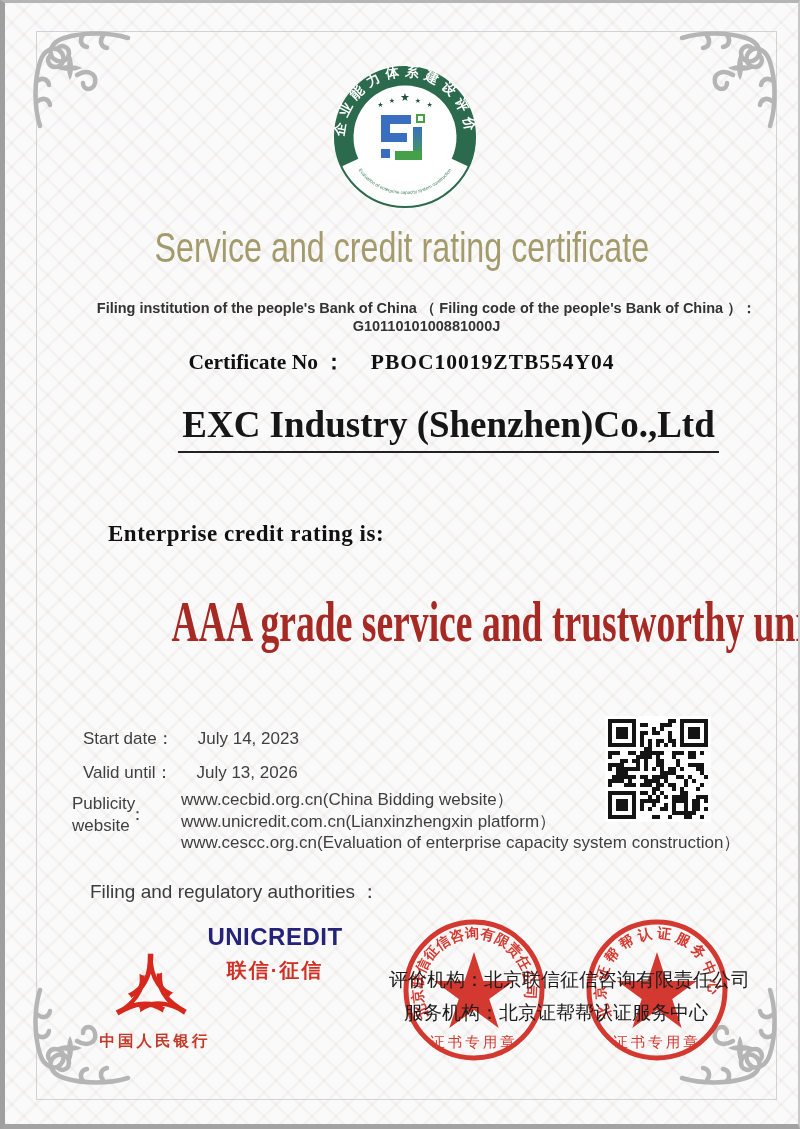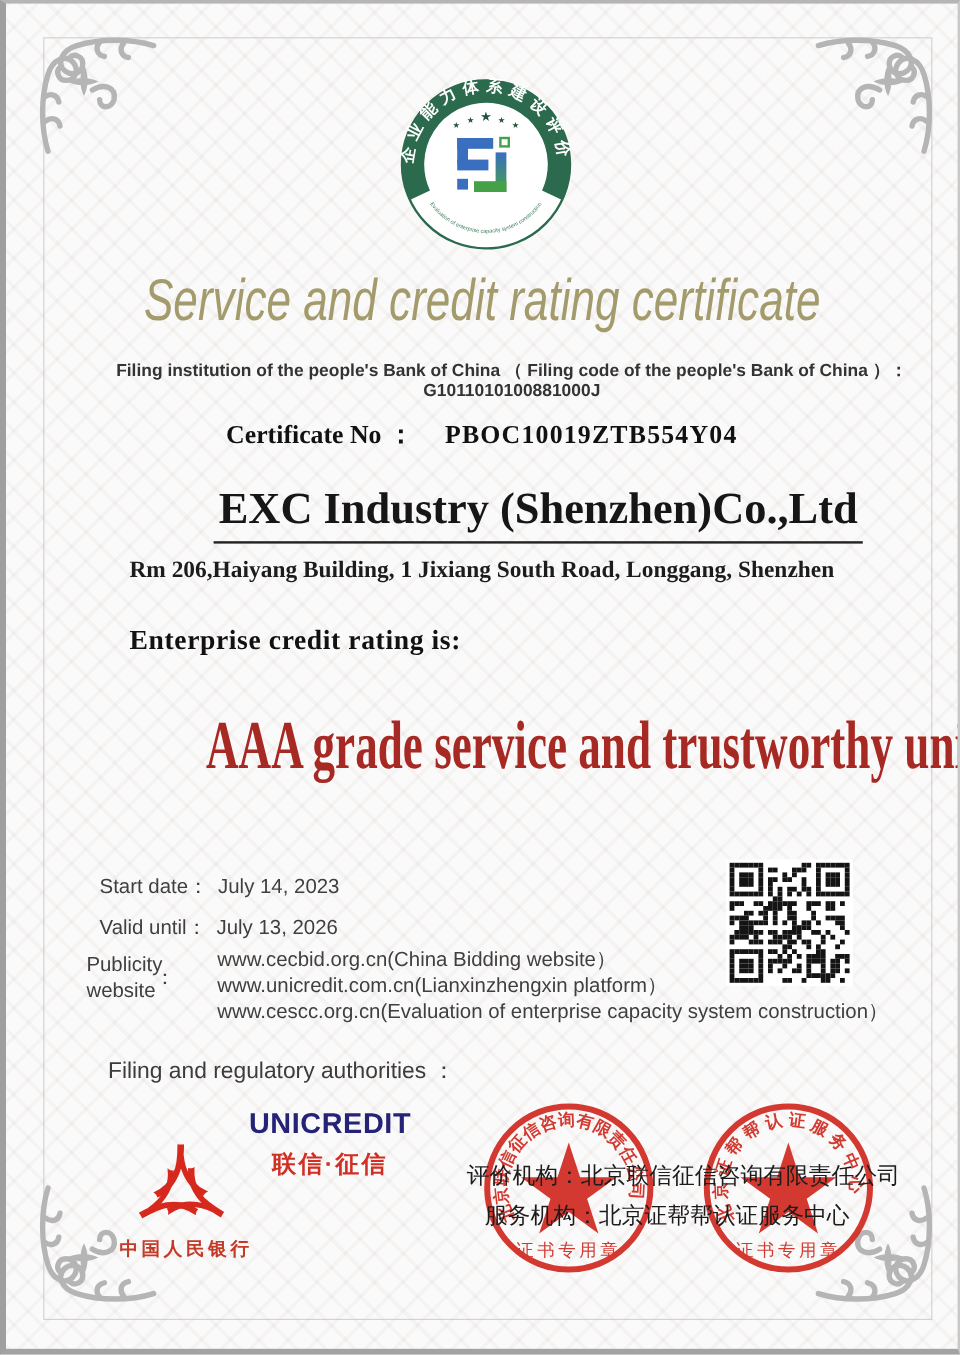--- a/index.html
+++ b/index.html
@@ -16,36 +16,36 @@
   .abs{position:absolute;}
   .center{left:0;width:100%;text-align:center;}
   .serif{font-family:"Liberation Serif","DejaVu Serif",serif;}
   .inner-frame{left:31px;top:28px;width:739px;height:1067px;border:1px solid #c6c6c6;opacity:.75;}
   .corner{width:100px;height:100px;}
   .corner.tl{left:26px;top:26px;}
   .corner.tr{left:674px;top:26px;transform:scaleX(-1);}
   .corner.bl{left:26px;top:984px;transform:scaleY(-1);}
   .corner.br{left:674px;top:984px;transform:scale(-1,-1);}
   .logo{left:328px;top:62px;width:144px;height:144px;}
-  .title{top:220px;color:#a49b6c;font-size:49px;white-space:nowrap;font-style:italic;}
+  .title{top:220px;color:#a49b6c;font-size:43px;white-space:nowrap;}
   .title>span{display:inline-block;transform:scaleX(.75);transform-origin:center;}
   .filing{top:296px;font-size:14.5px;font-weight:bold;color:#333;padding-left:25px;}
   .certline{top:344px;font-size:21.5px;font-weight:bold;color:#111;}
   .certline .val{margin-left:26px;letter-spacing:1px;}
   .company{top:400px;padding-left:47px;}
   .company>span{display:inline-block;font-size:37px;font-weight:bold;color:#161616;
     padding:0 4px 5px 4px;border-bottom:2.5px solid #222;}
   .address{top:462px;font-size:19.5px;font-weight:bold;color:#1c1c1c;}
   .rating-label{left:103px;top:518px;font-size:23px;font-weight:bold;color:#111;letter-spacing:.5px;}
   .rating-value{top:586px;color:#a72923;font-size:57px;font-weight:bold;white-space:nowrap;}
   .rating-value>span{display:inline-block;transform:scaleX(.66);transform-origin:center;}
   .inforow{font-size:17px;color:#3f3f3f;}
   .row-start{left:78px;top:724px;}
   .row-valid{left:78px;top:758px;}
-  .inforow .val{margin-left:8px;}
+  .inforow .val{margin-left:24px;}
   .pub-label{left:67px;top:790px;font-size:17px;color:#3f3f3f;line-height:22px;}
   .pub-colon{left:124px;top:800px;font-size:17px;color:#3f3f3f;}
   .websites{left:148px;top:786px;font-size:17px;color:#3f3f3f;line-height:21.5px;white-space:nowrap;margin-left:28px;}
   .qr{left:600px;top:713px;width:106px;height:106px;}
   .authorities{left:85px;top:876px;font-size:19px;color:#3c3c3c;}
   .pboc-emblem{left:100px;top:944px;width:92px;height:92px;}
   .pboc-name{left:62px;top:1028px;width:176px;text-align:center;font-size:15.5px;
     letter-spacing:3px;color:#c23a28;font-family:"Liberation Serif","DejaVu Serif",serif;font-weight:bold;}
   .unicredit{left:200px;top:920px;width:140px;text-align:center;}
   .unicredit .en{font-size:24px;font-weight:bold;color:#242378;letter-spacing:.5px;}
@@ -152,21 +152,20 @@
   </div>
   <div class="abs center filing">Filing institution of the people's Bank of China （ Filing code of the people's Bank of China ）： G1011010100881000J</div>
 
   <div class="abs center certline serif">
     <span>Certificate No ：</span><span class="val">PBOC10019ZTB554Y04</span>
   </div>
 
   <div class="abs center company serif">
     <span>EXC Industry (Shenzhen)Co.,Ltd</span>
   </div>
-  <div class="abs center address serif">Rm 206,Haiyang Building, 1 Jixiang South Road, Longgang, Shenzhen</div>
 
   <div class="abs rating-label serif">Enterprise credit rating is:</div>
   <div class="abs center rating-value serif">
     <span>AAA grade service and trustworthy unit</span>
   </div>
 
   <div class="abs inforow row-start">
     <span>Start date：</span><span class="val">July 14, 2023</span>
   </div>
   <div class="abs inforow row-valid">

